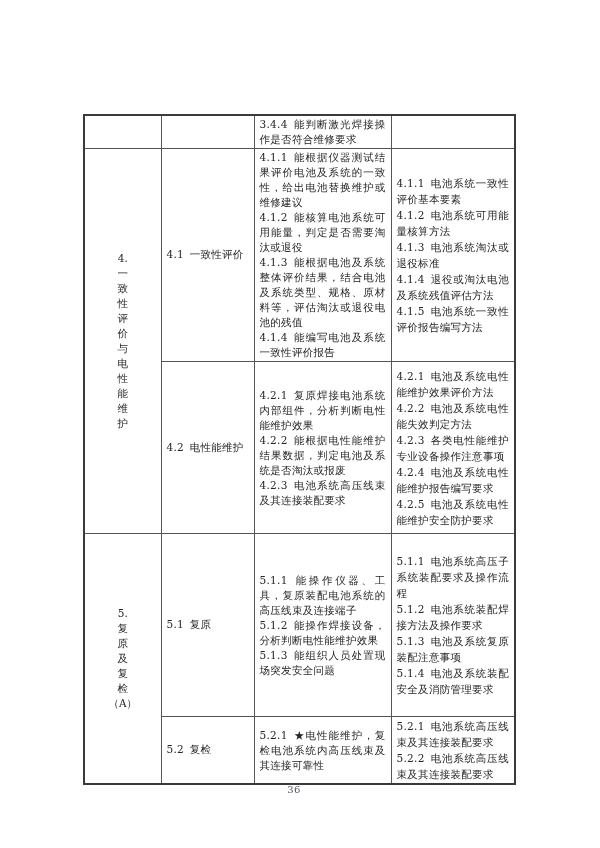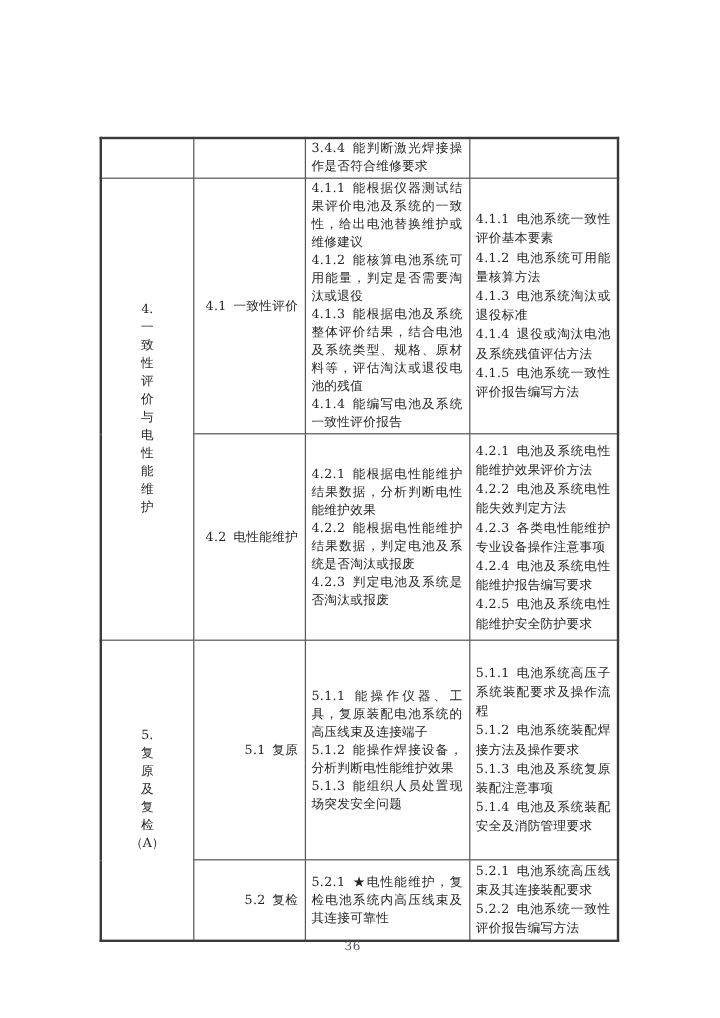--- a/index.html
+++ b/index.html
@@ -36,21 +36,20 @@
   td.cat-cell {
     text-align: center;
     white-space: pre-line;
     line-height: 15px;
     font-size: 11px;
     padding: 0 2px;
   }
   td.sub-cell {
     padding-left: 7px;
     letter-spacing: 0.3px;
-    text-align: right;
   }
   td.skill-cell .cell-item {
     text-align: justify;
     text-justify: inter-ideograph;
     line-height: 15px;
     letter-spacing: 0.3px;
   }
   td.know-cell .cell-item {
     text-align: justify;
     text-justify: inter-ideograph;
@@ -115,23 +114,23 @@
             <div class="cell-item">4.1.2 电池系统可用能量核算方法</div>
             <div class="cell-item">4.1.3 电池系统淘汰或退役标准</div>
             <div class="cell-item">4.1.4 退役或淘汰电池及系统残值评估方法</div>
             <div class="cell-item">4.1.5 电池系统一致性评价报告编写方法</div>
           </td>
       </tr>
 
       <tr class="r-42">
         <td class="sub-cell">4.2 电性能维护</td>
         <td class="skill-cell">
-            <div class="cell-item">4.2.1 能根据电性能维护结果数据，分析判断电性能维护效果</div>
+            <div class="cell-item">4.2.1 复原焊接电池系统内部组件，分析判断电性能维护效果</div>
             <div class="cell-item">4.2.2 能根据电性能维护结果数据，判定电池及系统是否淘汰或报废</div>
-            <div class="cell-item">4.2.3 判定电池及系统是否淘汰或报废</div>
+            <div class="cell-item">4.2.3 电池系统高压线束及其连接装配要求</div>
           </td>
         <td class="know-cell">
             <div class="cell-item">4.2.1 电池及系统电性能维护效果评价方法</div>
             <div class="cell-item">4.2.2 电池及系统电性能失效判定方法</div>
             <div class="cell-item">4.2.3 各类电性能维护专业设备操作注意事项</div>
             <div class="cell-item">4.2.4 电池及系统电性能维护报告编写要求</div>
             <div class="cell-item">4.2.5 电池及系统电性能维护安全防护要求</div>
           </td>
       </tr>
 
@@ -157,20 +156,20 @@
           </td>
       </tr>
 
       <tr class="r-52">
         <td class="sub-cell">5.2 复检</td>
         <td class="skill-cell">
             <div class="cell-item">5.2.1 ★电性能维护，复检电池系统内高压线束及其连接可靠性</div>
           </td>
         <td class="know-cell">
             <div class="cell-item">5.2.1 电池系统高压线束及其连接装配要求</div>
-            <div class="cell-item">5.2.2 电池系统一致性评价报告编写方法</div>
+            <div class="cell-item">5.2.2 电池系统高压线束及其连接装配要求</div>
           </td>
       </tr>
     </tbody>
   </table>
 
   <div class="page-num">36</div>
 </div>
 
 </body></html>

